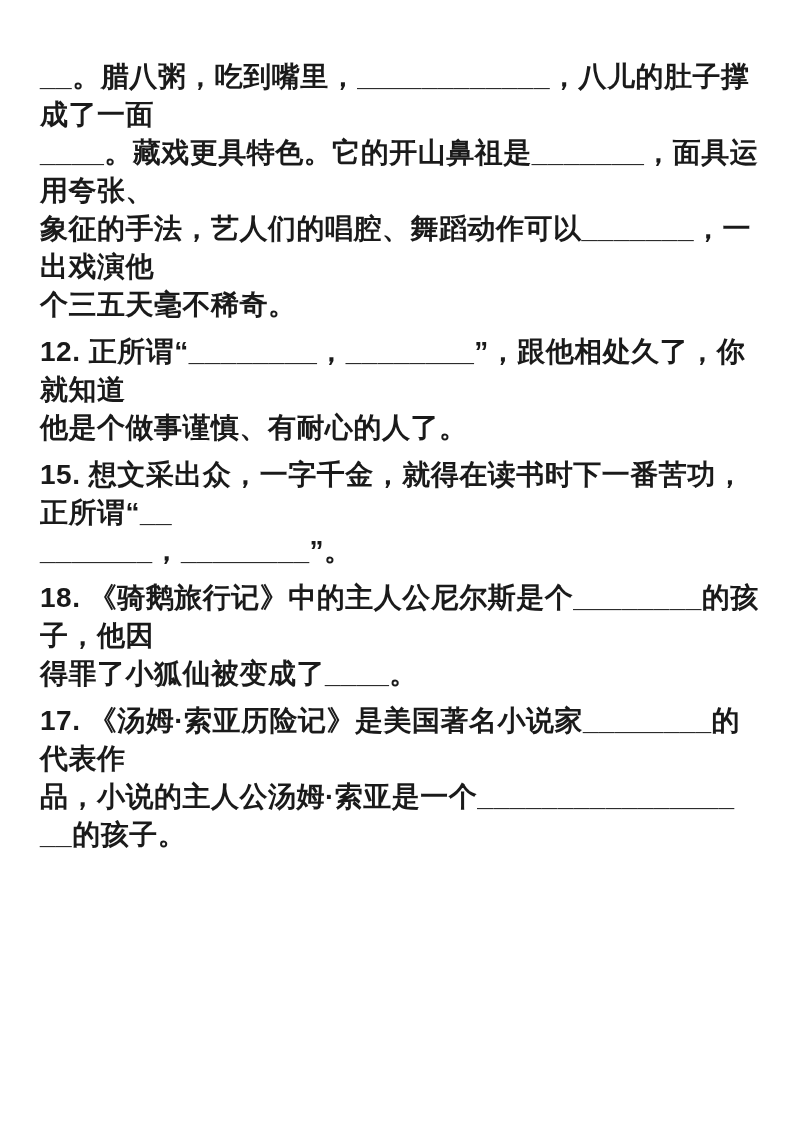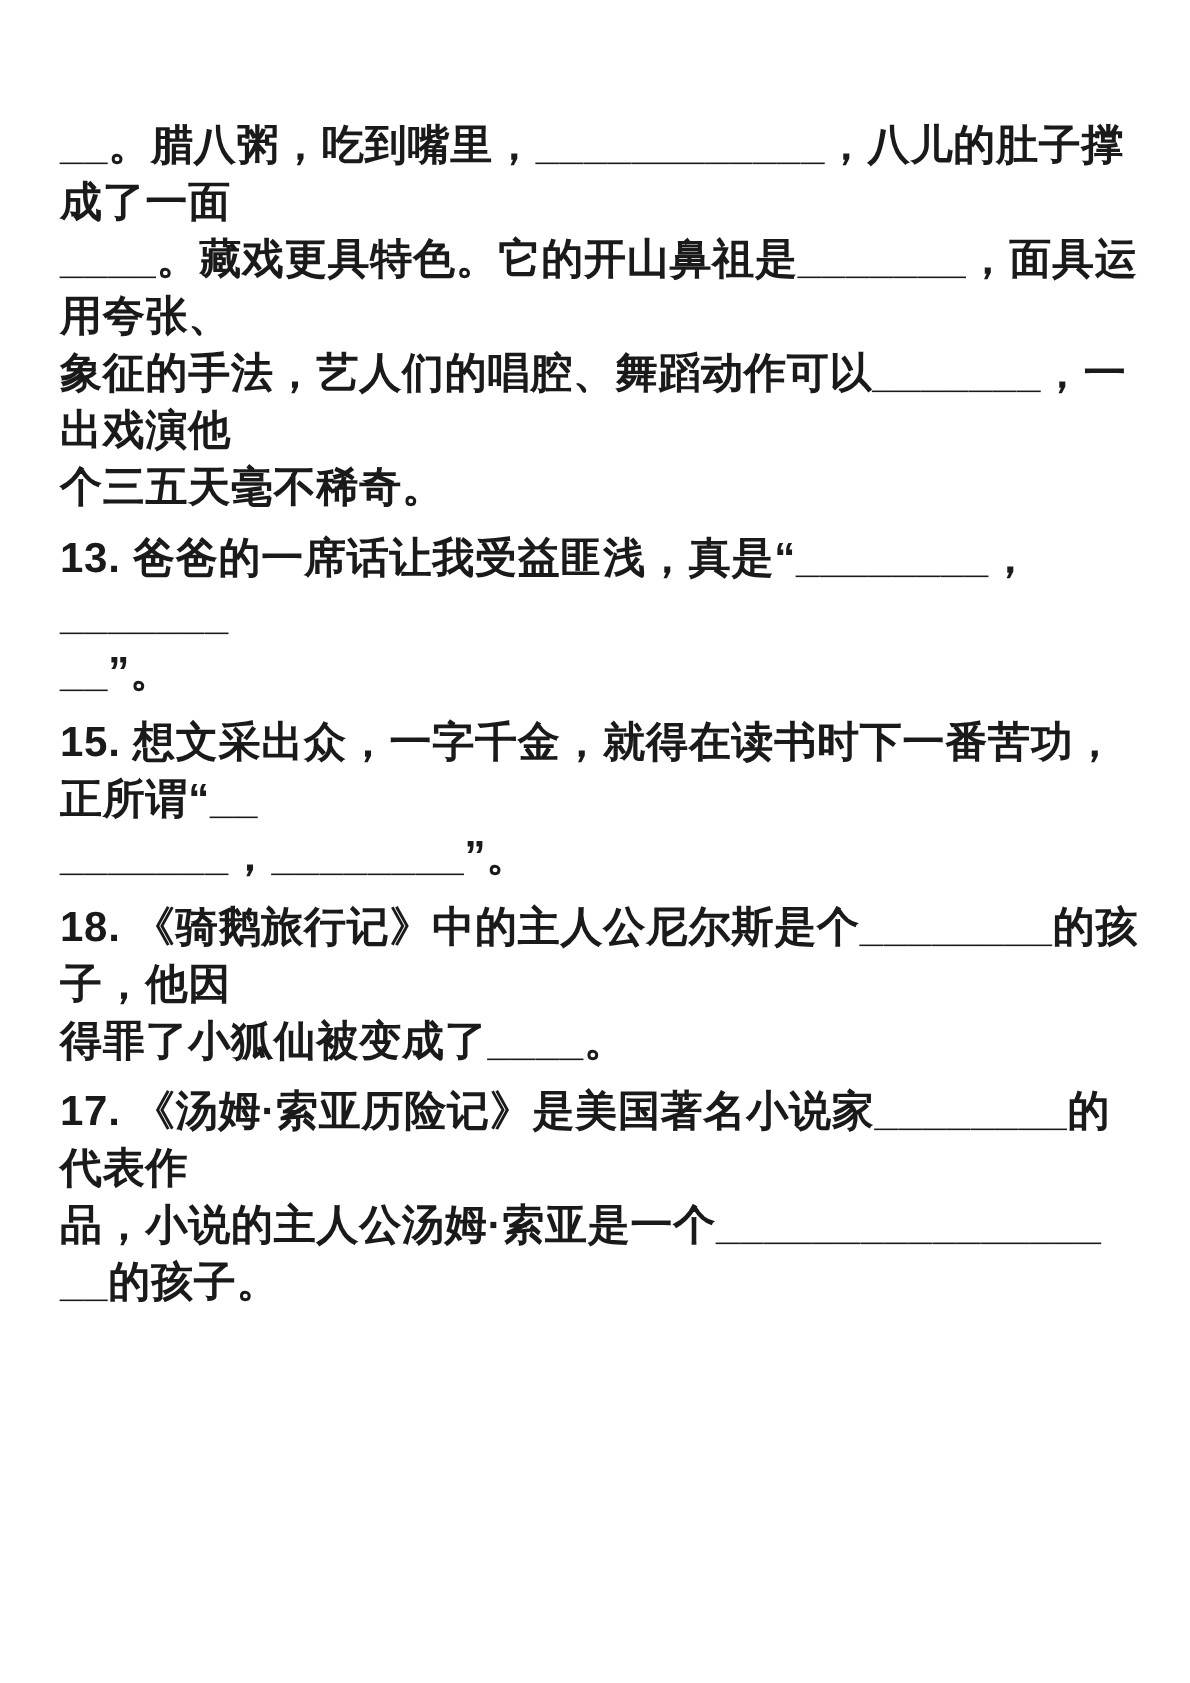--- a/index.html
+++ b/index.html
@@ -7,21 +7,21 @@
     padding: 0;
     background: #ffffff;
   }
   .page {
     position: relative;
     width: 793px;
     height: 1122px;
     background: #ffffff;
     overflow: hidden;
     box-sizing: border-box;
-    padding: 78px 34px 0 40px;
+    padding: 58px 34px 0 40px;
     font-family: "Liberation Sans", "DejaVu Sans", sans-serif;
     color: #1a1a1a;
   }
   .worksheet {
     width: 100%;
   }
   .item {
     font-size: 28px;
     line-height: 38px;
     font-weight: 700;
@@ -36,22 +36,22 @@
 </style>
 </head>
 <body>
 
 <div class="page">
   <div class="worksheet">
     <div class="item">__。腊八粥，吃到嘴里，____________，八儿的肚子撑成了一面
 ____。藏戏更具特色。它的开山鼻祖是_______，面具运用夸张、
 象征的手法，艺人们的唱腔、舞蹈动作可以_______，一出戏演他
 个三五天毫不稀奇。</div>
-    <div class="item">13. 爸爸的一席话让我受益匪浅，真是“________，_______
-__”。</div>
+    <div class="item">12. 正所谓“________，________”，跟他相处久了，你就知道
+他是个做事谨慎、有耐心的人了。</div>
     <div class="item">15. 想文采出众，一字千金，就得在读书时下一番苦功，正所谓“__
 _______，________”。</div>
     <div class="item">18. 《骑鹅旅行记》中的主人公尼尔斯是个________的孩子，他因
 得罪了小狐仙被变成了____。</div>
     <div class="item">17. 《汤姆·索亚历险记》是美国著名小说家________的代表作
 品，小说的主人公汤姆·索亚是一个________________
 __的孩子。</div>
 
   </div>
 </div>

